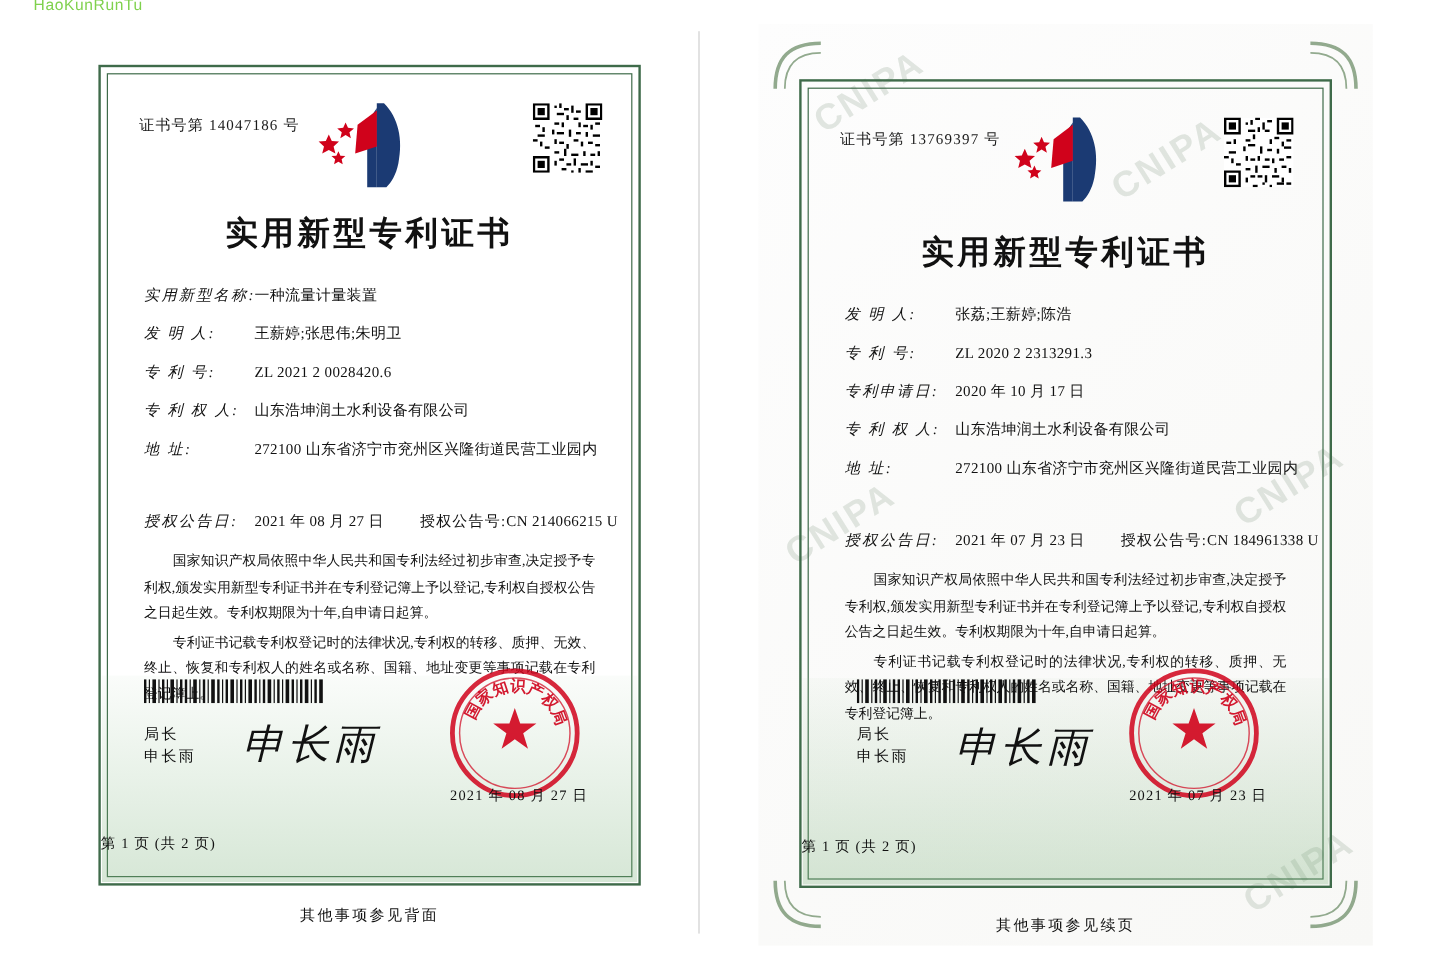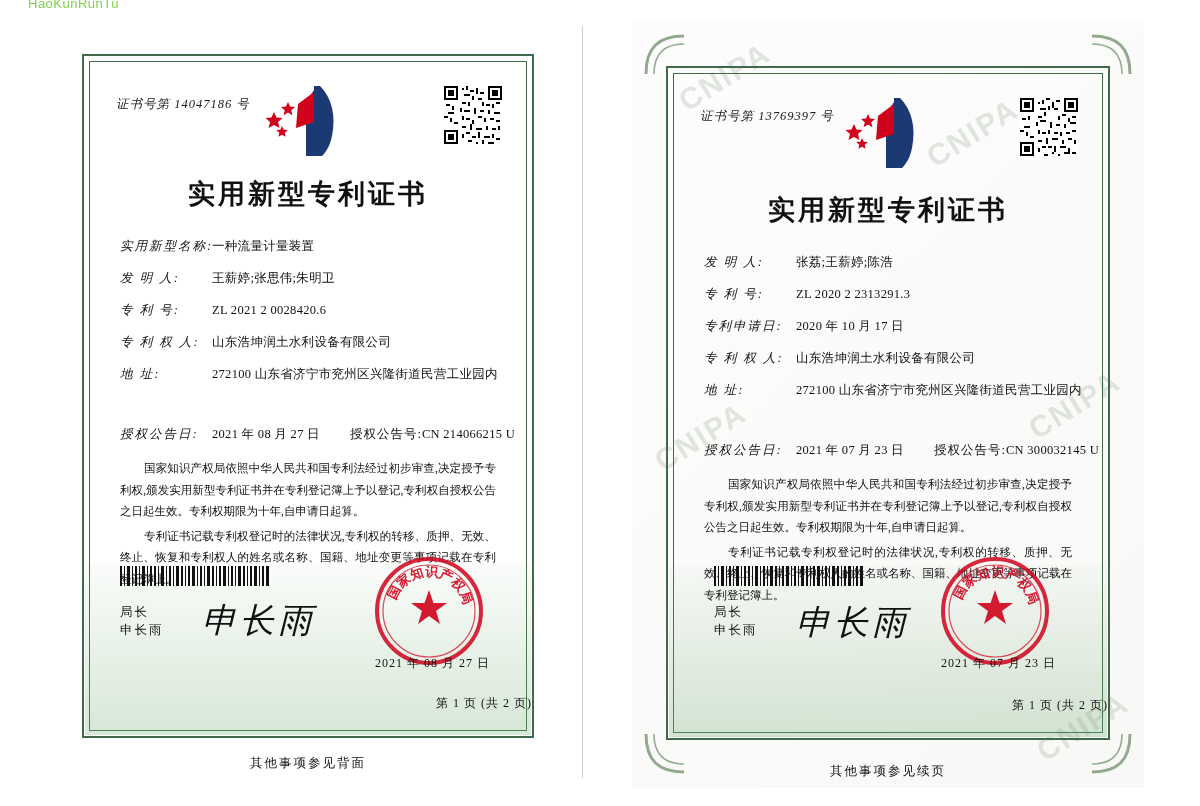--- a/index.html
+++ b/index.html
@@ -40,21 +40,21 @@
     position:absolute;inset:5px;
     border:1px solid #3f6b4a;
   }
   .cert.right .frame-outer{inset:46px 34px 48px 34px;}
 
   .inner-pad{
     position:absolute;inset:0;padding:26px 30px 0 30px;box-sizing:border-box;
   }
 
   
-  .hdr{position:relative;height:92px;font-style:italic;}
+  .hdr{position:relative;height:92px;}
   .cert-no{
     position:absolute;left:2px;top:14px;
     font-size:12.5px;color:#1a1a1a;letter-spacing:1px;
     font-family:"Liberation Serif",serif;
   }
   .emblem{
     position:absolute;left:50%;top:0;transform:translateX(-50%);
     width:92px;height:76px;
   }
   .qr{
@@ -103,21 +103,21 @@
   .seal{
     position:absolute;right:46px;bottom:68px;width:114px;height:114px;
   }
   .cert.right .seal{right:56px;bottom:70px;}
   .seal-date{
     position:absolute;right:42px;bottom:64px;font-size:12px;color:#111;letter-spacing:1px;
   }
   .cert.right .seal-date{right:52px;bottom:66px;}
 
   .page-no{
-    position:absolute;left:0;right:0;bottom:24px;text-align:right;
+    position:absolute;left:0;right:0;bottom:24px;text-align:left;
     font-size:12px;color:#111;letter-spacing:1px;
   }
   .footnote{
     position:absolute;left:0;right:0;bottom:6px;text-align:center;
     font-size:12.5px;color:#111;letter-spacing:2px;
   }
   .cert.right .footnote{bottom:8px;}
 
   
   .green-band{
@@ -425,21 +425,21 @@
 
         <div class="title">实用新型专利证书</div>
 
         <div class="fields">
           <div class="field"><span class="lbl">发 明 人:</span><span class="val">张荔;王薪婷;陈浩</span></div>
           <div class="field"><span class="lbl">专 利 号:</span><span class="val">ZL 2020 2 2313291.3</span></div>
           <div class="field"><span class="lbl">专利申请日:</span><span class="val">2020 年 10 月 17 日</span></div>
           <div class="field"><span class="lbl">专 利 权 人:</span><span class="val">山东浩坤润土水利设备有限公司</span></div>
           <div class="field"><span class="lbl">地 址:</span><span class="val">272100 山东省济宁市兖州区兴隆街道民营工业园内</span></div>
           <div class="field dual">
-            <span class="lbl">授权公告日:</span><span class="val">2021 年 07 月 23 日</span><span class="second-lbl">授权公告号:</span><span class="val">CN 300032145 U</span>
+            <span class="lbl">授权公告日:</span><span class="val">2021 年 07 月 23 日</span><span class="second-lbl">授权公告号:</span><span class="val">CN 184961338 U</span>
           </div>
         </div>
 
         <div class="para">国家知识产权局依照中华人民共和国专利法经过初步审查,决定授予专利权,颁发实用新型专利证书并在专利登记簿上予以登记,专利权自授权公告之日起生效。专利权期限为十年,自申请日起算。</div>
         <div class="para tight">专利证书记载专利权登记时的法律状况,专利权的转移、质押、无效、终止、恢复和专利权人的姓名或名称、国籍、地址变更等事项记载在专利登记簿上。</div>
       </div>
 
       <svg class="barcode" viewBox="0 0 150 20" preserveAspectRatio="none">
         <g fill="#111">
           <rect x="0" y="0" width="2" height="20"></rect>

